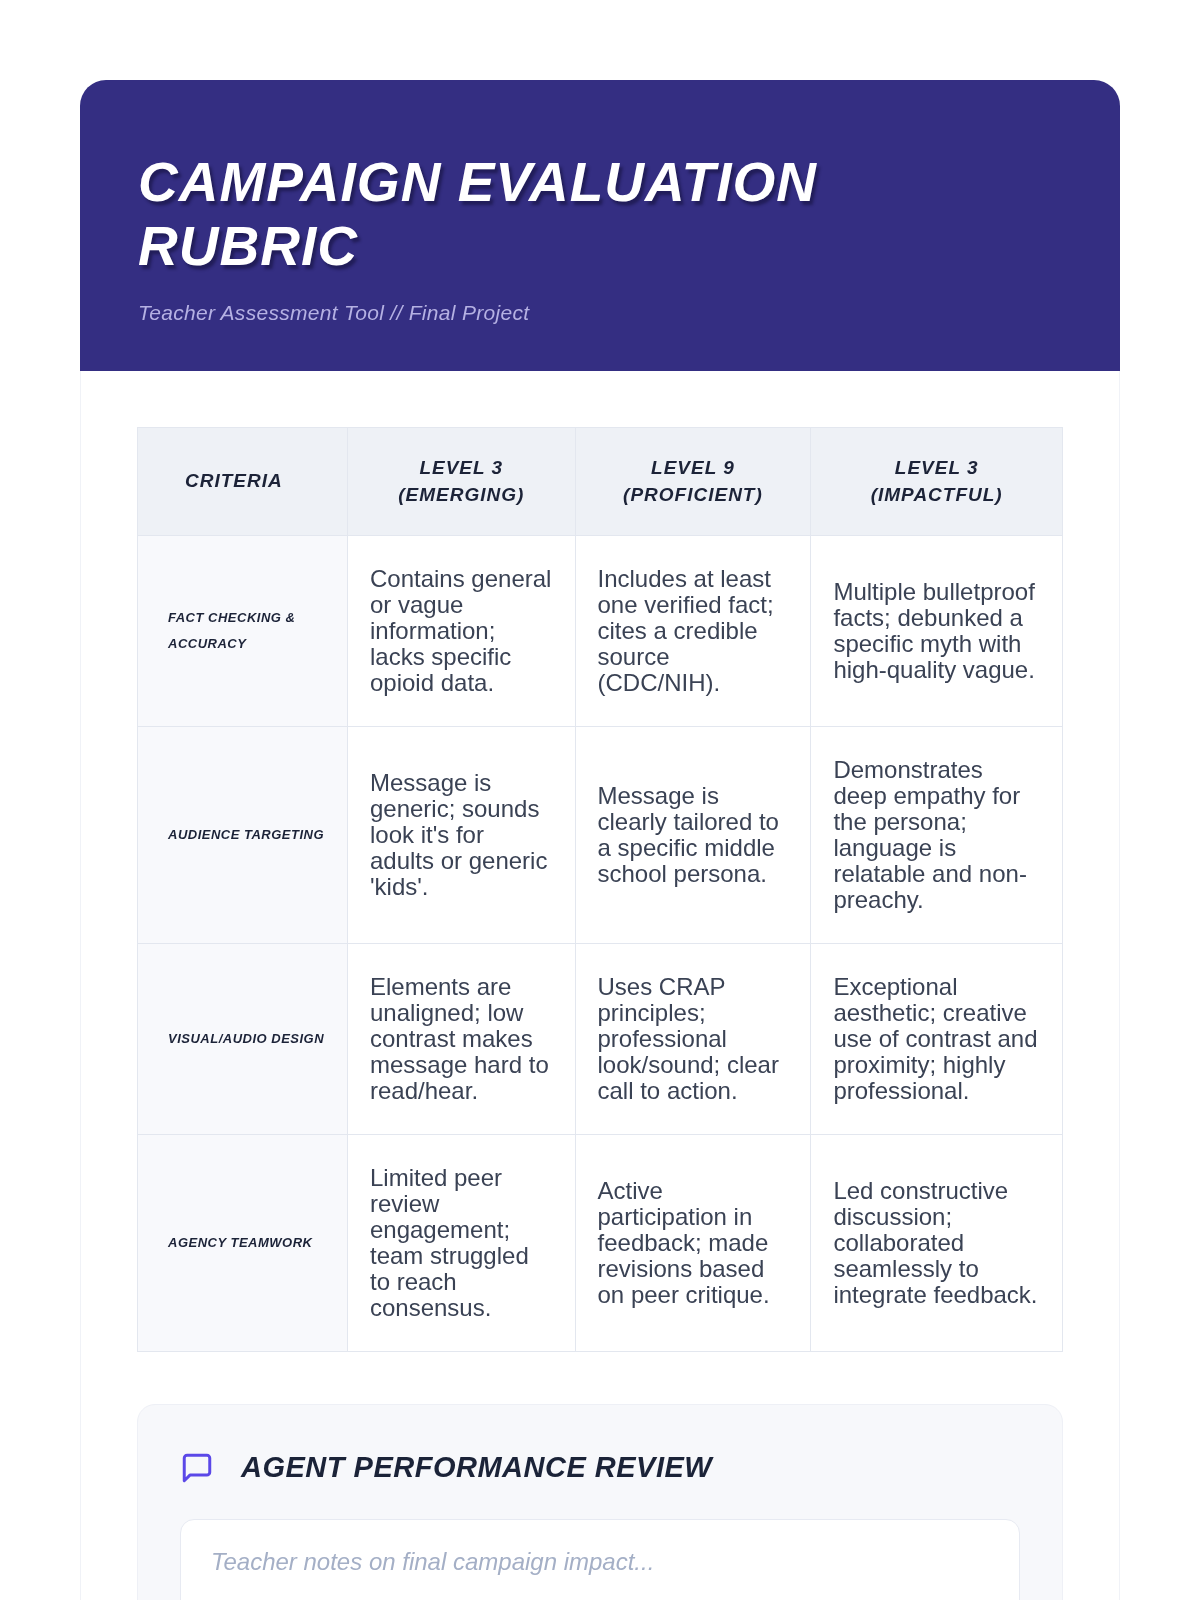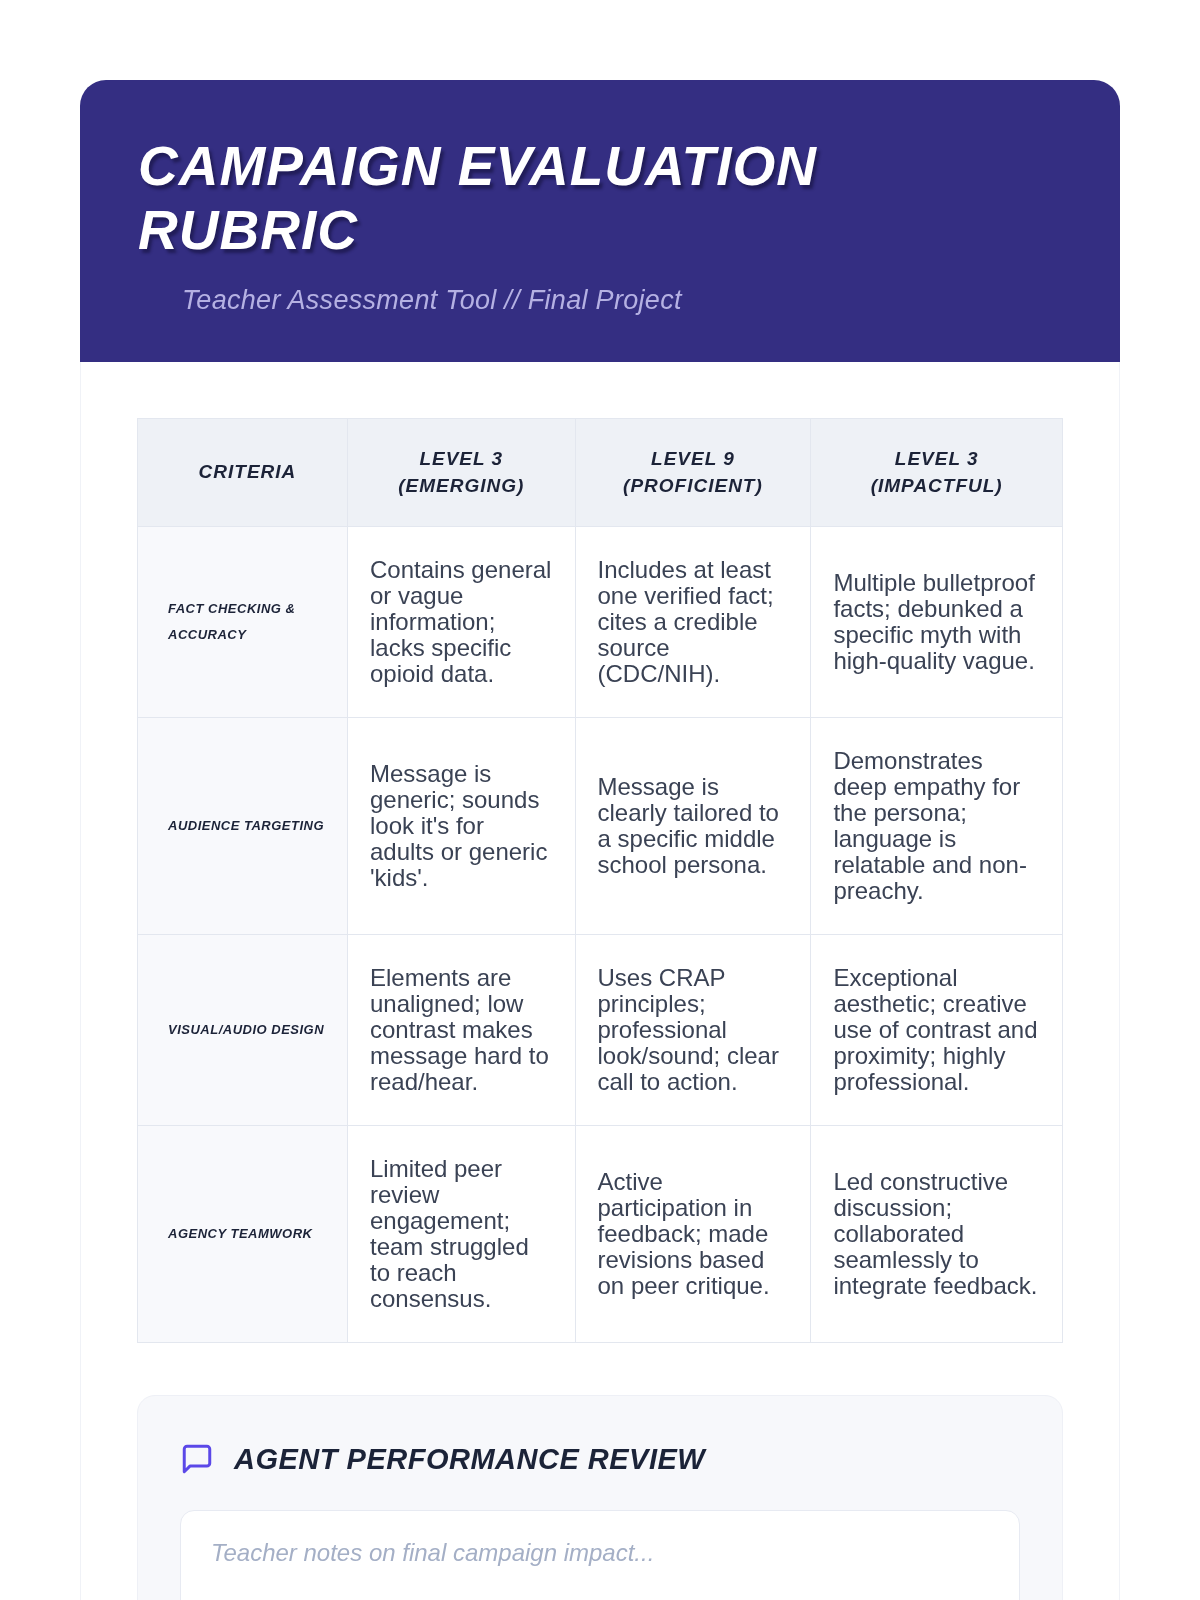--- a/index.html
+++ b/index.html
@@ -19,39 +19,38 @@
   *{box-sizing:border-box;}
   html,body{margin:0;padding:0;}
   body{
     width:1200px;height:1600px;overflow:hidden;background:#ffffff;
     font-family:"Liberation Sans", sans-serif;
   }
   .doc{width:1040px;margin:80px auto 0;}
   .doc-header{
     background:var(--header-bg);
     border-radius:26px 26px 0 0;
-    padding:54px 58px 46px;
+    padding:70px 58px 46px;
   }
   .doc-title{
     color:#ffffff;
     font-size:55px;
     font-weight:bold;
     font-style:italic;
     line-height:1.17;
     letter-spacing:1px;
     max-width:860px;
     text-shadow:3px 4px 3px rgba(10,8,40,0.45);
   }
   .doc-subtitle{
     margin-top:22px;
     color:var(--subtitle);
-    font-size:27px;
+    font-size:21px;
     font-style:italic;
     letter-spacing:0.3px;
-    margin-left:44px;
   }
   .doc-body{
     padding:56px 56px 0;
     border-left:1px solid #f0f2f7;
     border-right:1px solid #f0f2f7;
     background:#ffffff;
   }
   table.rubric{
     width:100%;
     border-collapse:collapse;
@@ -65,22 +64,22 @@
     color:var(--navy-text);
     font-size:19px;
     font-weight:bold;
     font-style:italic;
     letter-spacing:1px;
     line-height:1.45;
     text-align:center;
     padding:26px 10px;
   }
   .rubric thead th.crit-head{
-    text-align:center;
-    padding-left:20px;
+    text-align:left;
+    padding-left:47px;
   }
   .rubric th .th-line{display:block;}
   .rubric td{
     background:#ffffff;
     color:var(--cell-text);
     font-size:24px;
     line-height:26px;
     padding:30px 22px;
     vertical-align:middle;
   }
@@ -95,22 +94,22 @@
   }
   .review-card{
     margin-top:52px;
     background:var(--card-bg);
     border:1px solid var(--card-border);
     border-radius:18px;
     padding:46px 42px 60px;
   }
   .review-head{
     display:flex;
-    align-items:flex-end;
-    gap:20px;
+    align-items:center;
+    gap:27px;
   }
   .review-head .icon{
     width:34px;height:34px;
     display:inline-flex;
     flex:0 0 auto;
   }
   .review-head .icon svg{width:100%;height:100%;}
   .review-title{
     color:#1b2338;
     font-size:29px;

